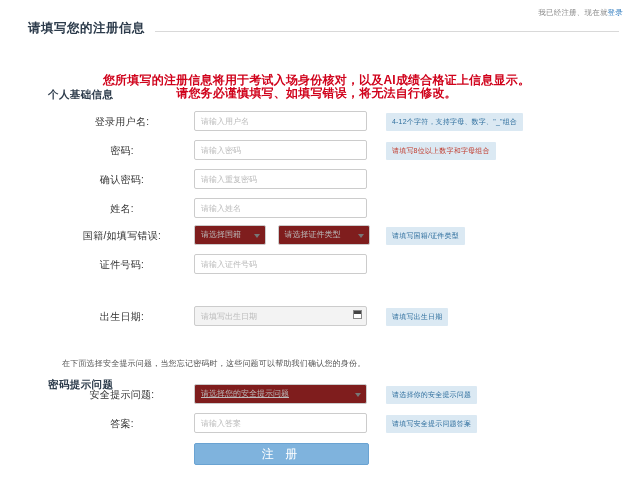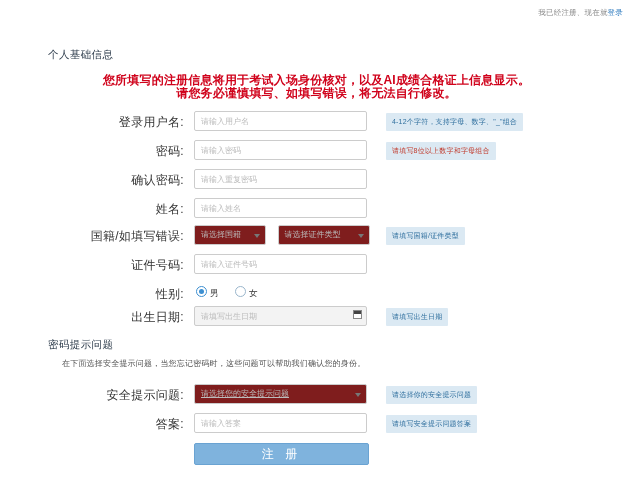--- a/index.html
+++ b/index.html
@@ -58,23 +58,24 @@
     left: 0;
     right: 0;
     top: 11px;
     border-top: 1px solid #d9d9d9;
     z-index: 1;
   }
   
   .section-title {
     position: absolute;
     font-size: 10.5px;
-    font-weight: normal;
+    font-weight: bold;
     color: #2b3a4a;
     letter-spacing: 0.4px;
+    margin-top: 40px;
   }
   #sec1-title { top: 48px; left: 48px; }
   #sec2-title { top: 338px; left: 48px; }
   .section-note {
     position: absolute;
     top: 358px;
     left: 62px;
     font-size: 8px;
     color: #555;
     letter-spacing: 0.2px;
@@ -96,22 +97,22 @@
   .row {
     position: absolute;
     left: 0;
     width: 633px;
     height: 22px;
   }
   .label {
     position: absolute;
     left: 60px;
     width: 124px;
-    text-align: right;
-    font-size: 12px;
+    text-align: center;
+    font-size: 10px;
     color: #333;
     line-height: 22px;
     letter-spacing: 0.3px;
   }
   .field {
     position: absolute;
     left: 194px;
   }
   input.txt {
     box-sizing: border-box;
@@ -238,20 +239,24 @@
 </style>
 </head>
 <body>
 
 <div class="page">
 
   <div class="topbar">
     <span>我已经注册、现在就</span><a href="#">登录</a>
   </div>
 
+  <div class="header">
+    <div class="header-rule"></div>
+    <span class="header-title">请填写您的注册信息</span>
+  </div>
 
   <div class="section-title" id="sec1-title">个人基础信息</div>
 
   <div class="warning">
     <div>您所填写的注册信息将用于考试入场身份核对，以及AI成绩合格证上信息显示。</div>
     <div>请您务必谨慎填写、如填写错误，将无法自行修改。</div>
   </div>
 
   <div class="row" style="top:111px;">
     <div class="label">登录用户名:</div>
@@ -298,27 +303,20 @@
     <div class="hint" style="left:386px; top:2px;">请填写国籍/证件类型</div>
   </div>
 
   <div class="row" style="top:254px;">
     <div class="label">证件号码:</div>
     <div class="field">
       <input class="txt" type="text" placeholder="请输入证件号码" style="">
     </div>
   </div>
 
-  <div class="row" style="top:283px;">
-    <div class="label">性别:</div>
-    <div class="radios">
-      <span class="radio-label"><span class="radio-dot checked"></span><span>男</span></span>
-      <span class="radio-label"><span class="radio-dot"></span><span>女</span></span>
-    </div>
-  </div>
 
   <div class="row" style="top:306px;">
     <div class="label">出生日期:</div>
     <div class="field">
       <span class="datewrap">
         <input class="txt grey" type="text" placeholder="请填写出生日期" style="">
         <span class="cal"></span>
       </span>
     </div>
     <div class="hint" style="left:386px; top:2px;">请填写出生日期</div>

